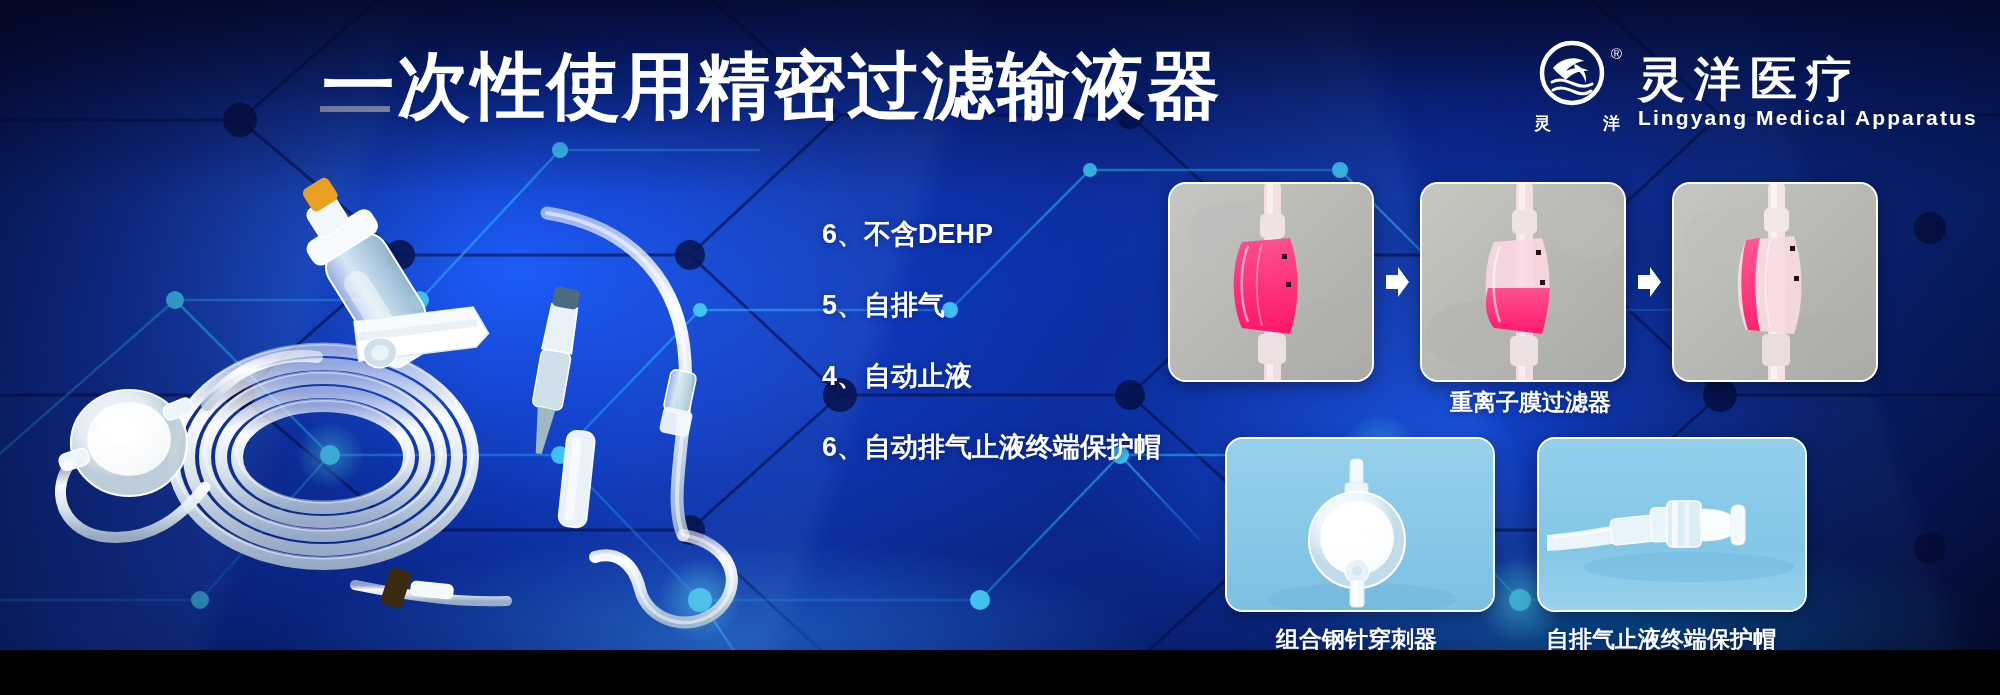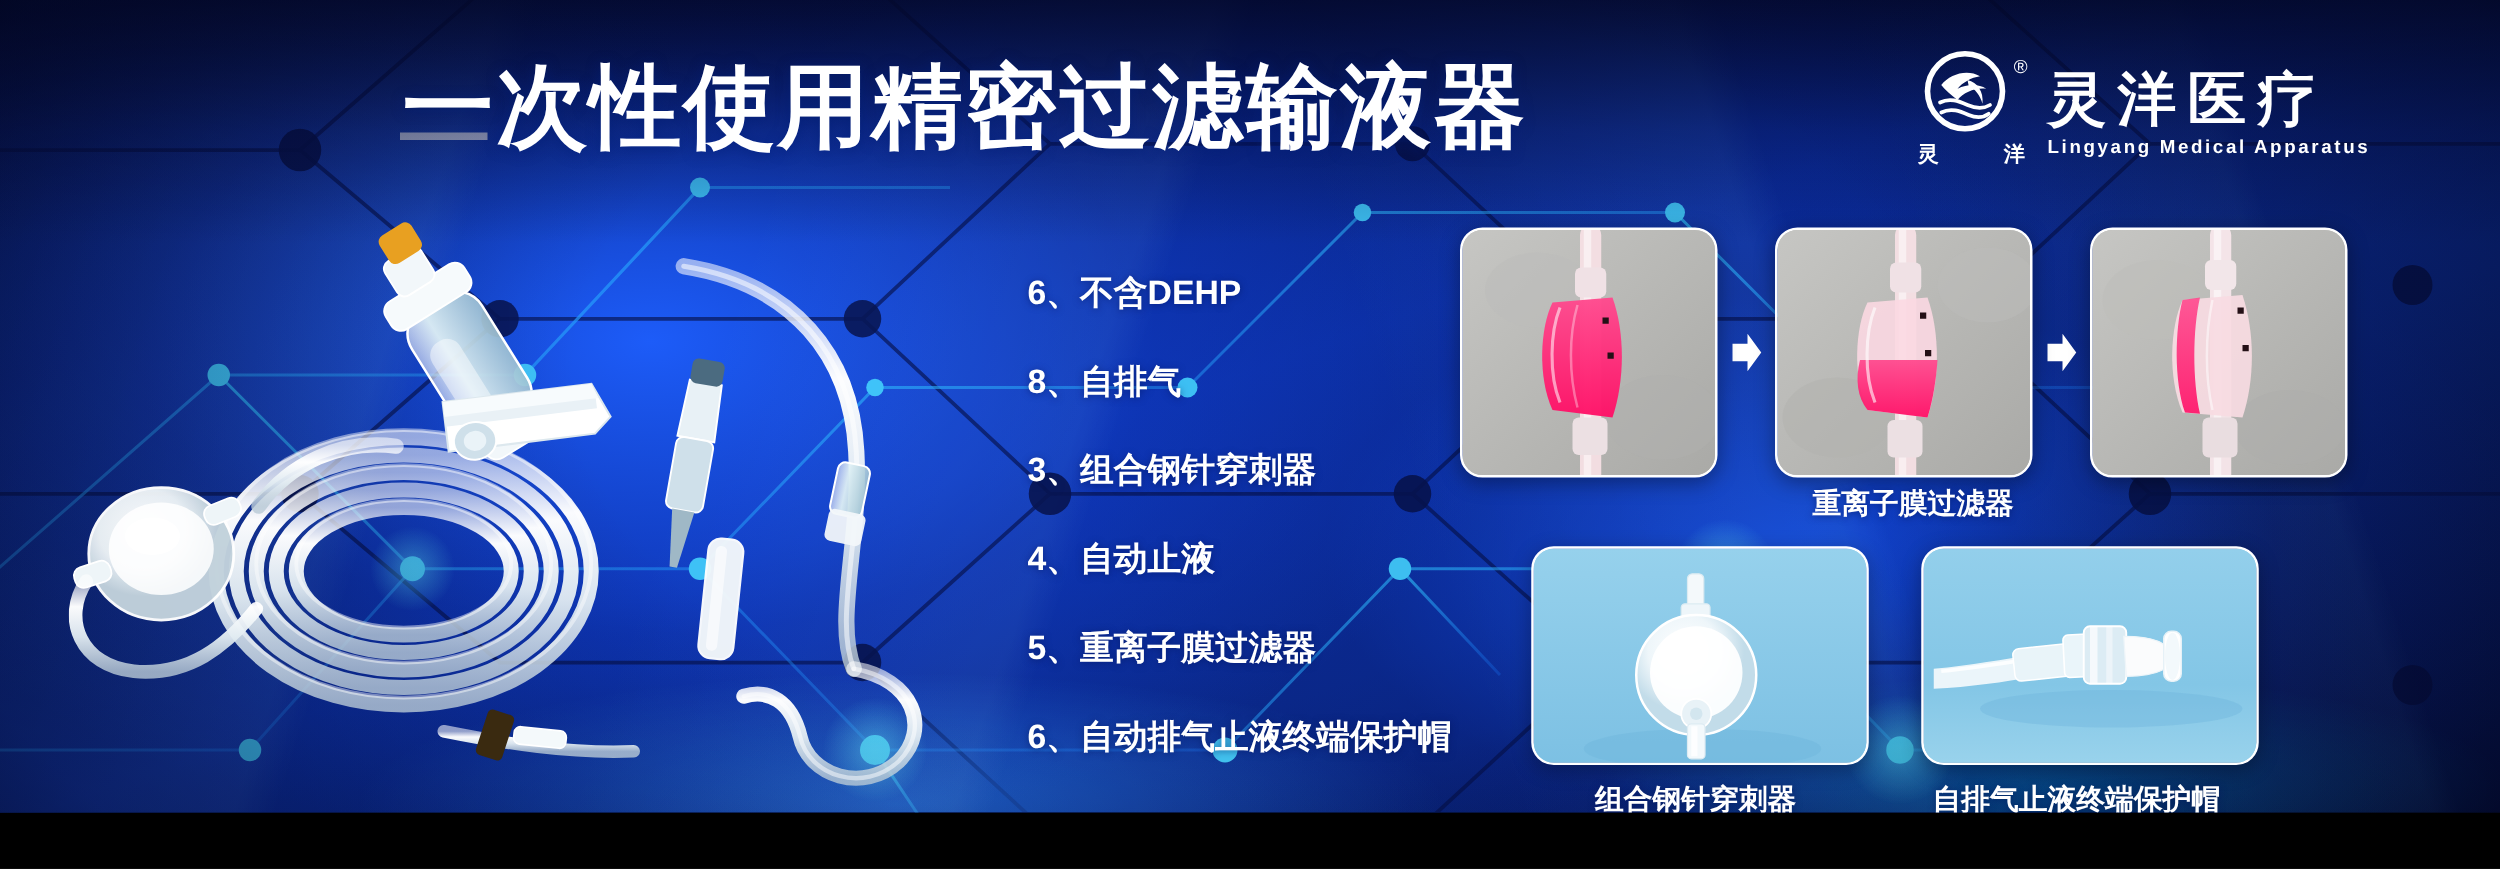--- a/index.html
+++ b/index.html
@@ -58,21 +58,21 @@
     position:absolute; right:-2px; top:6px; color:#fff;
     font-size:15px; line-height:15px;
   }
   .brand-cn-small{
     position:absolute;left:0;top:72px;width:86px;
     display:flex;justify-content:space-between;
     color:#fff;font-size:17px;font-weight:bold;letter-spacing:0;
   }
   .brand-text{display:flex;flex-direction:column;justify-content:center;padding-top:4px;}
   .brand-cn{color:#fff;font-size:47px;font-weight:bold;letter-spacing:9px;line-height:54px;white-space:nowrap;}
-  .brand-en{color:#fff;font-size:15px;letter-spacing:2.1px;line-height:24px;white-space:nowrap;font-weight:bold;}
+  .brand-en{color:#fff;font-size:21px;letter-spacing:2.1px;line-height:24px;white-space:nowrap;font-weight:bold;}
 
   
   .features{position:absolute; left:822px; top:218px; width:380px;}
   .feat{
     color:#ffffff; font-size:27px; font-weight:bold;
     line-height:32px; margin-bottom:39px; white-space:nowrap;
     text-shadow:0 1px 6px rgba(0,20,90,0.55);
   }
   .feat:last-child{margin-bottom:17px;}
 
@@ -319,24 +319,22 @@
         <path d="M488 140 L514 140 L516 186 L486 186 Z" fill="#e8f1f6" stroke="#ffffff" stroke-width="1.5"></path>
         <rect x="486" y="186" width="30" height="58" rx="6" fill="#cfe0ea" stroke="#ffffff" stroke-width="1.5"></rect>
         <path d="M492 244 L510 244 L504 290 L498 290 Z" fill="#9fb8c6"></path>
         <rect x="488" y="122" width="26" height="20" rx="5" fill="#4b6b80"></rect>
       </g>
     </svg>
   </div>
 
   <div class="features">
     <div class="feat">6、不含DEHP</div>
-    <div class="feat">8、自排气</div>
-    <div class="feat">3、组合钢针穿刺器</div>
+    <div class="feat">5、自排气</div>
     <div class="feat">4、自动止液</div>
-    <div class="feat">5、重离子膜过滤器</div>
     <div class="feat">6、自动排气止液终端保护帽</div>
   </div>
 
   <div class="panels-top">
 
     <div class="pcard">
       <svg width="206" height="200" viewBox="0 0 206 200" xmlns="http://www.w3.org/2000/svg">
         <defs>
           <linearGradient id="gwall" x1="0" y1="0" x2="1" y2="1">
             <stop offset="0%" stop-color="#c6c6c3"></stop>

